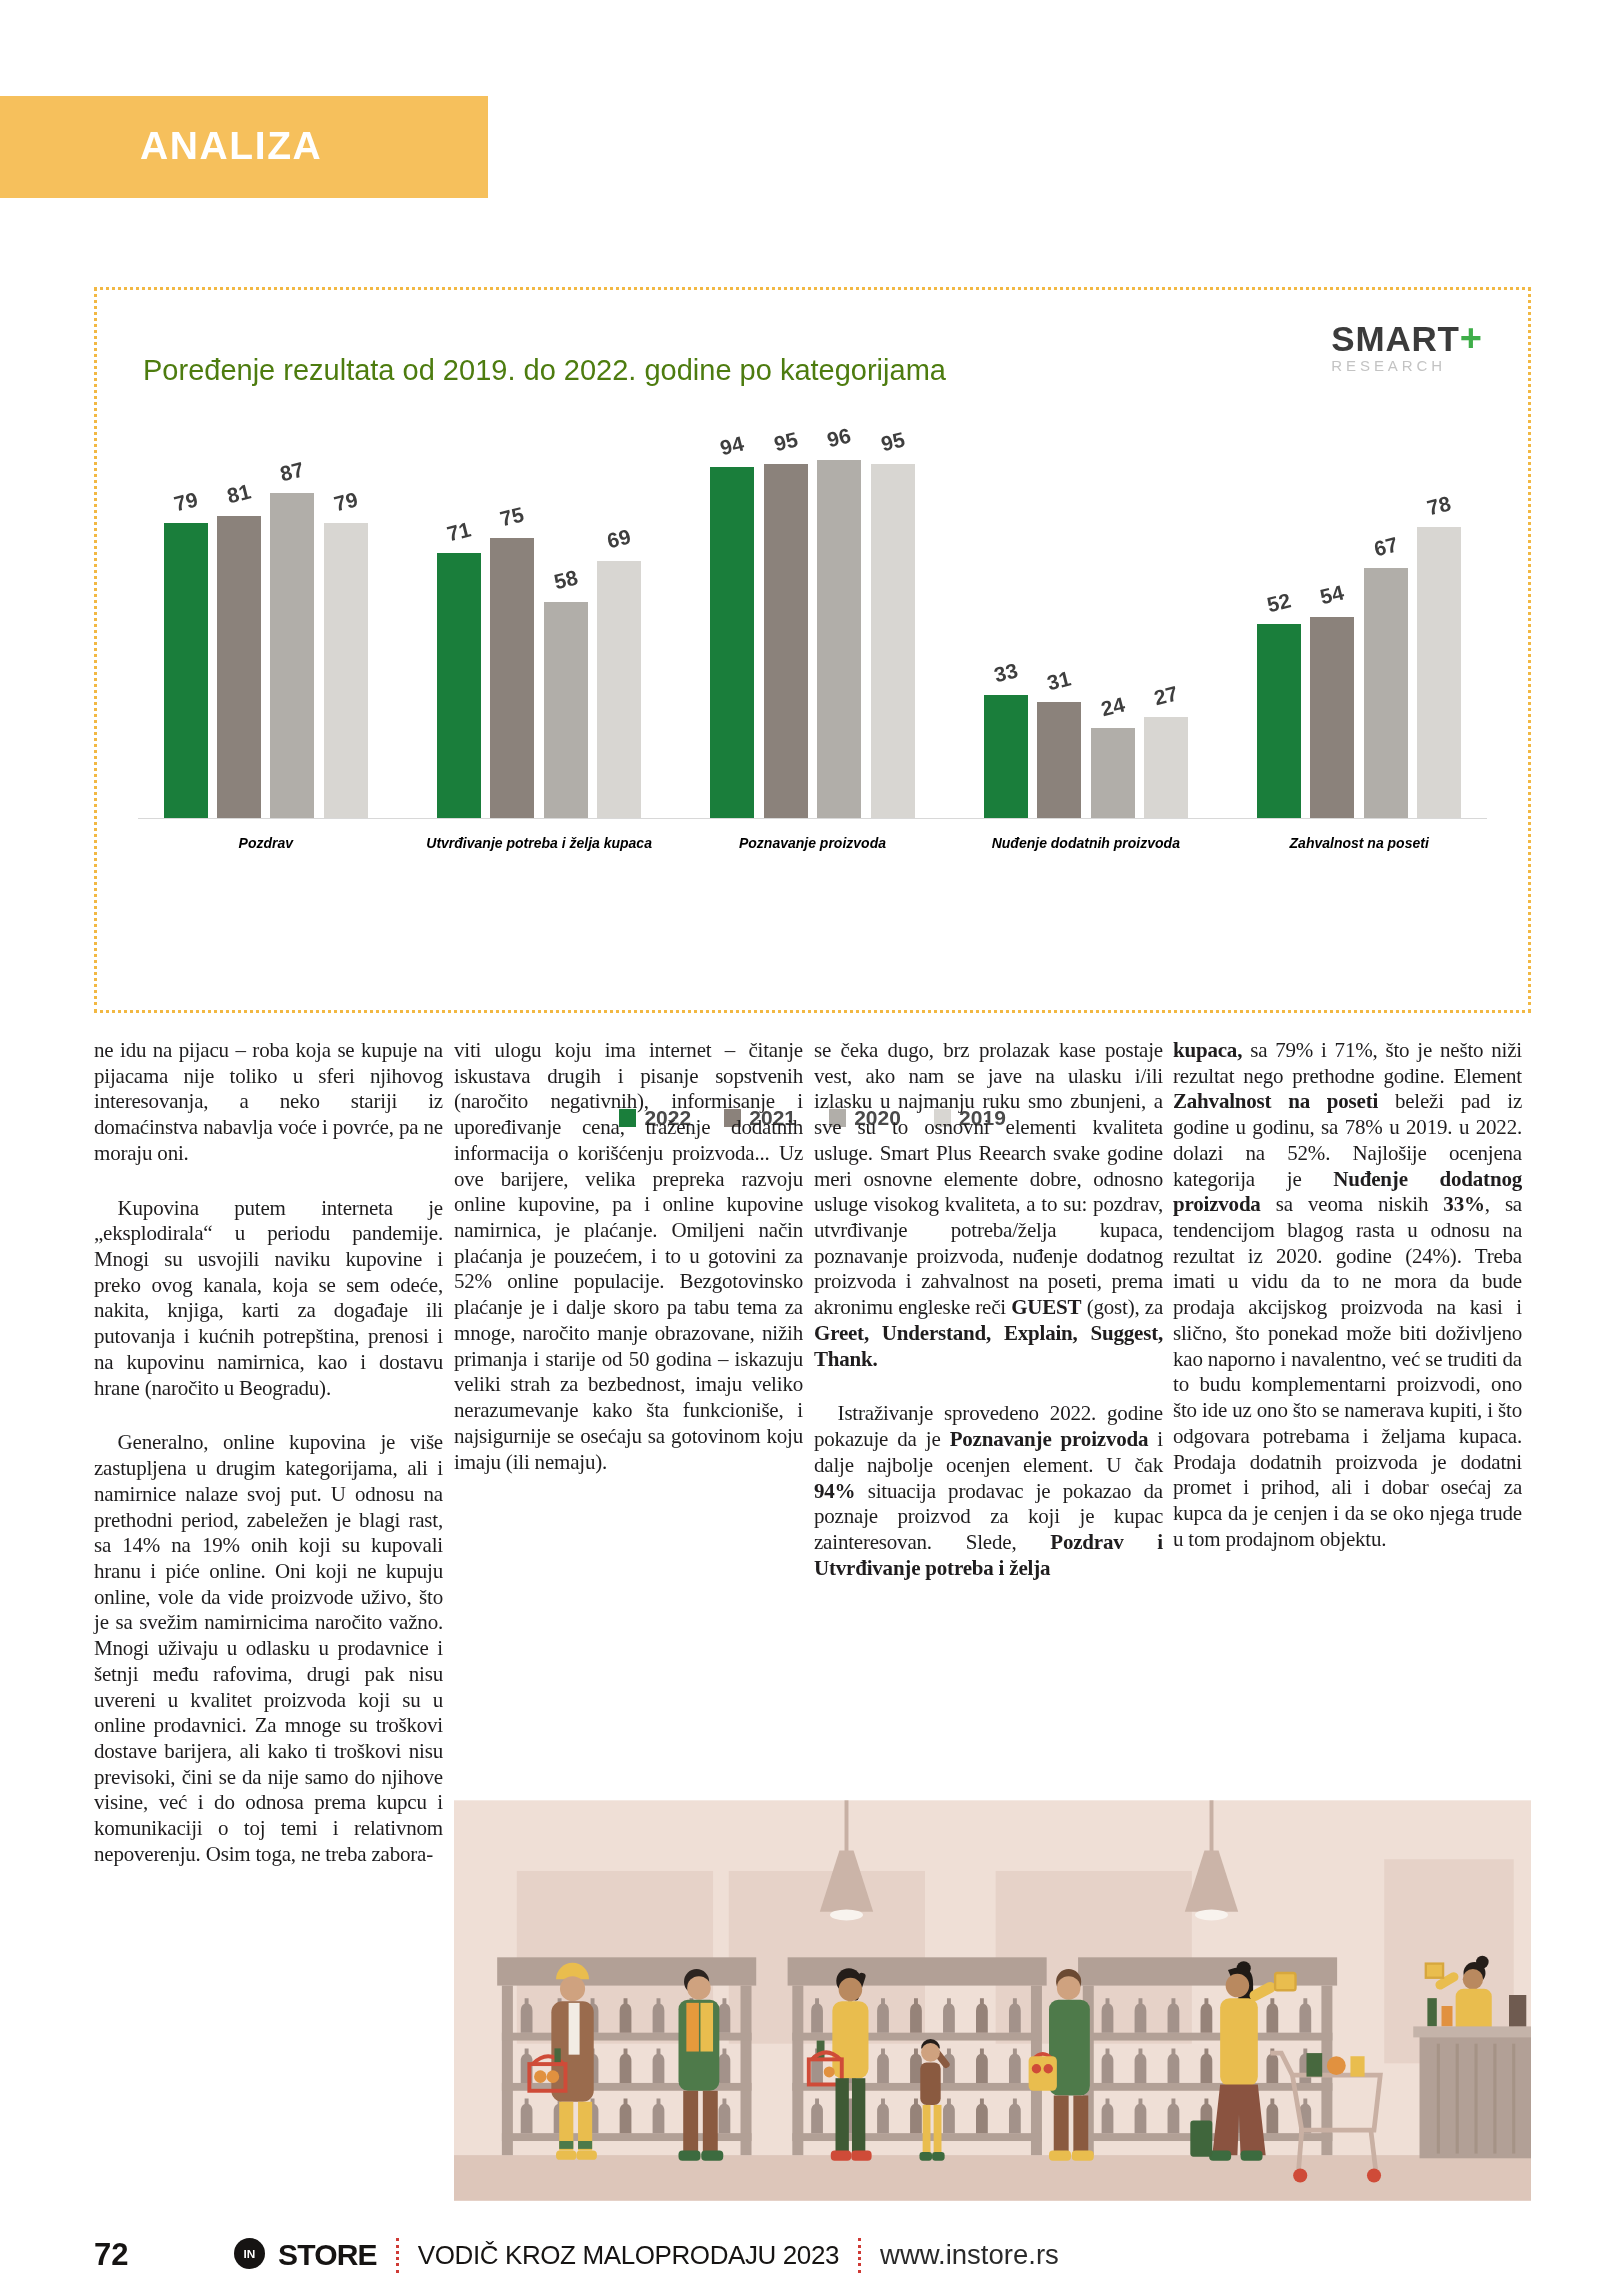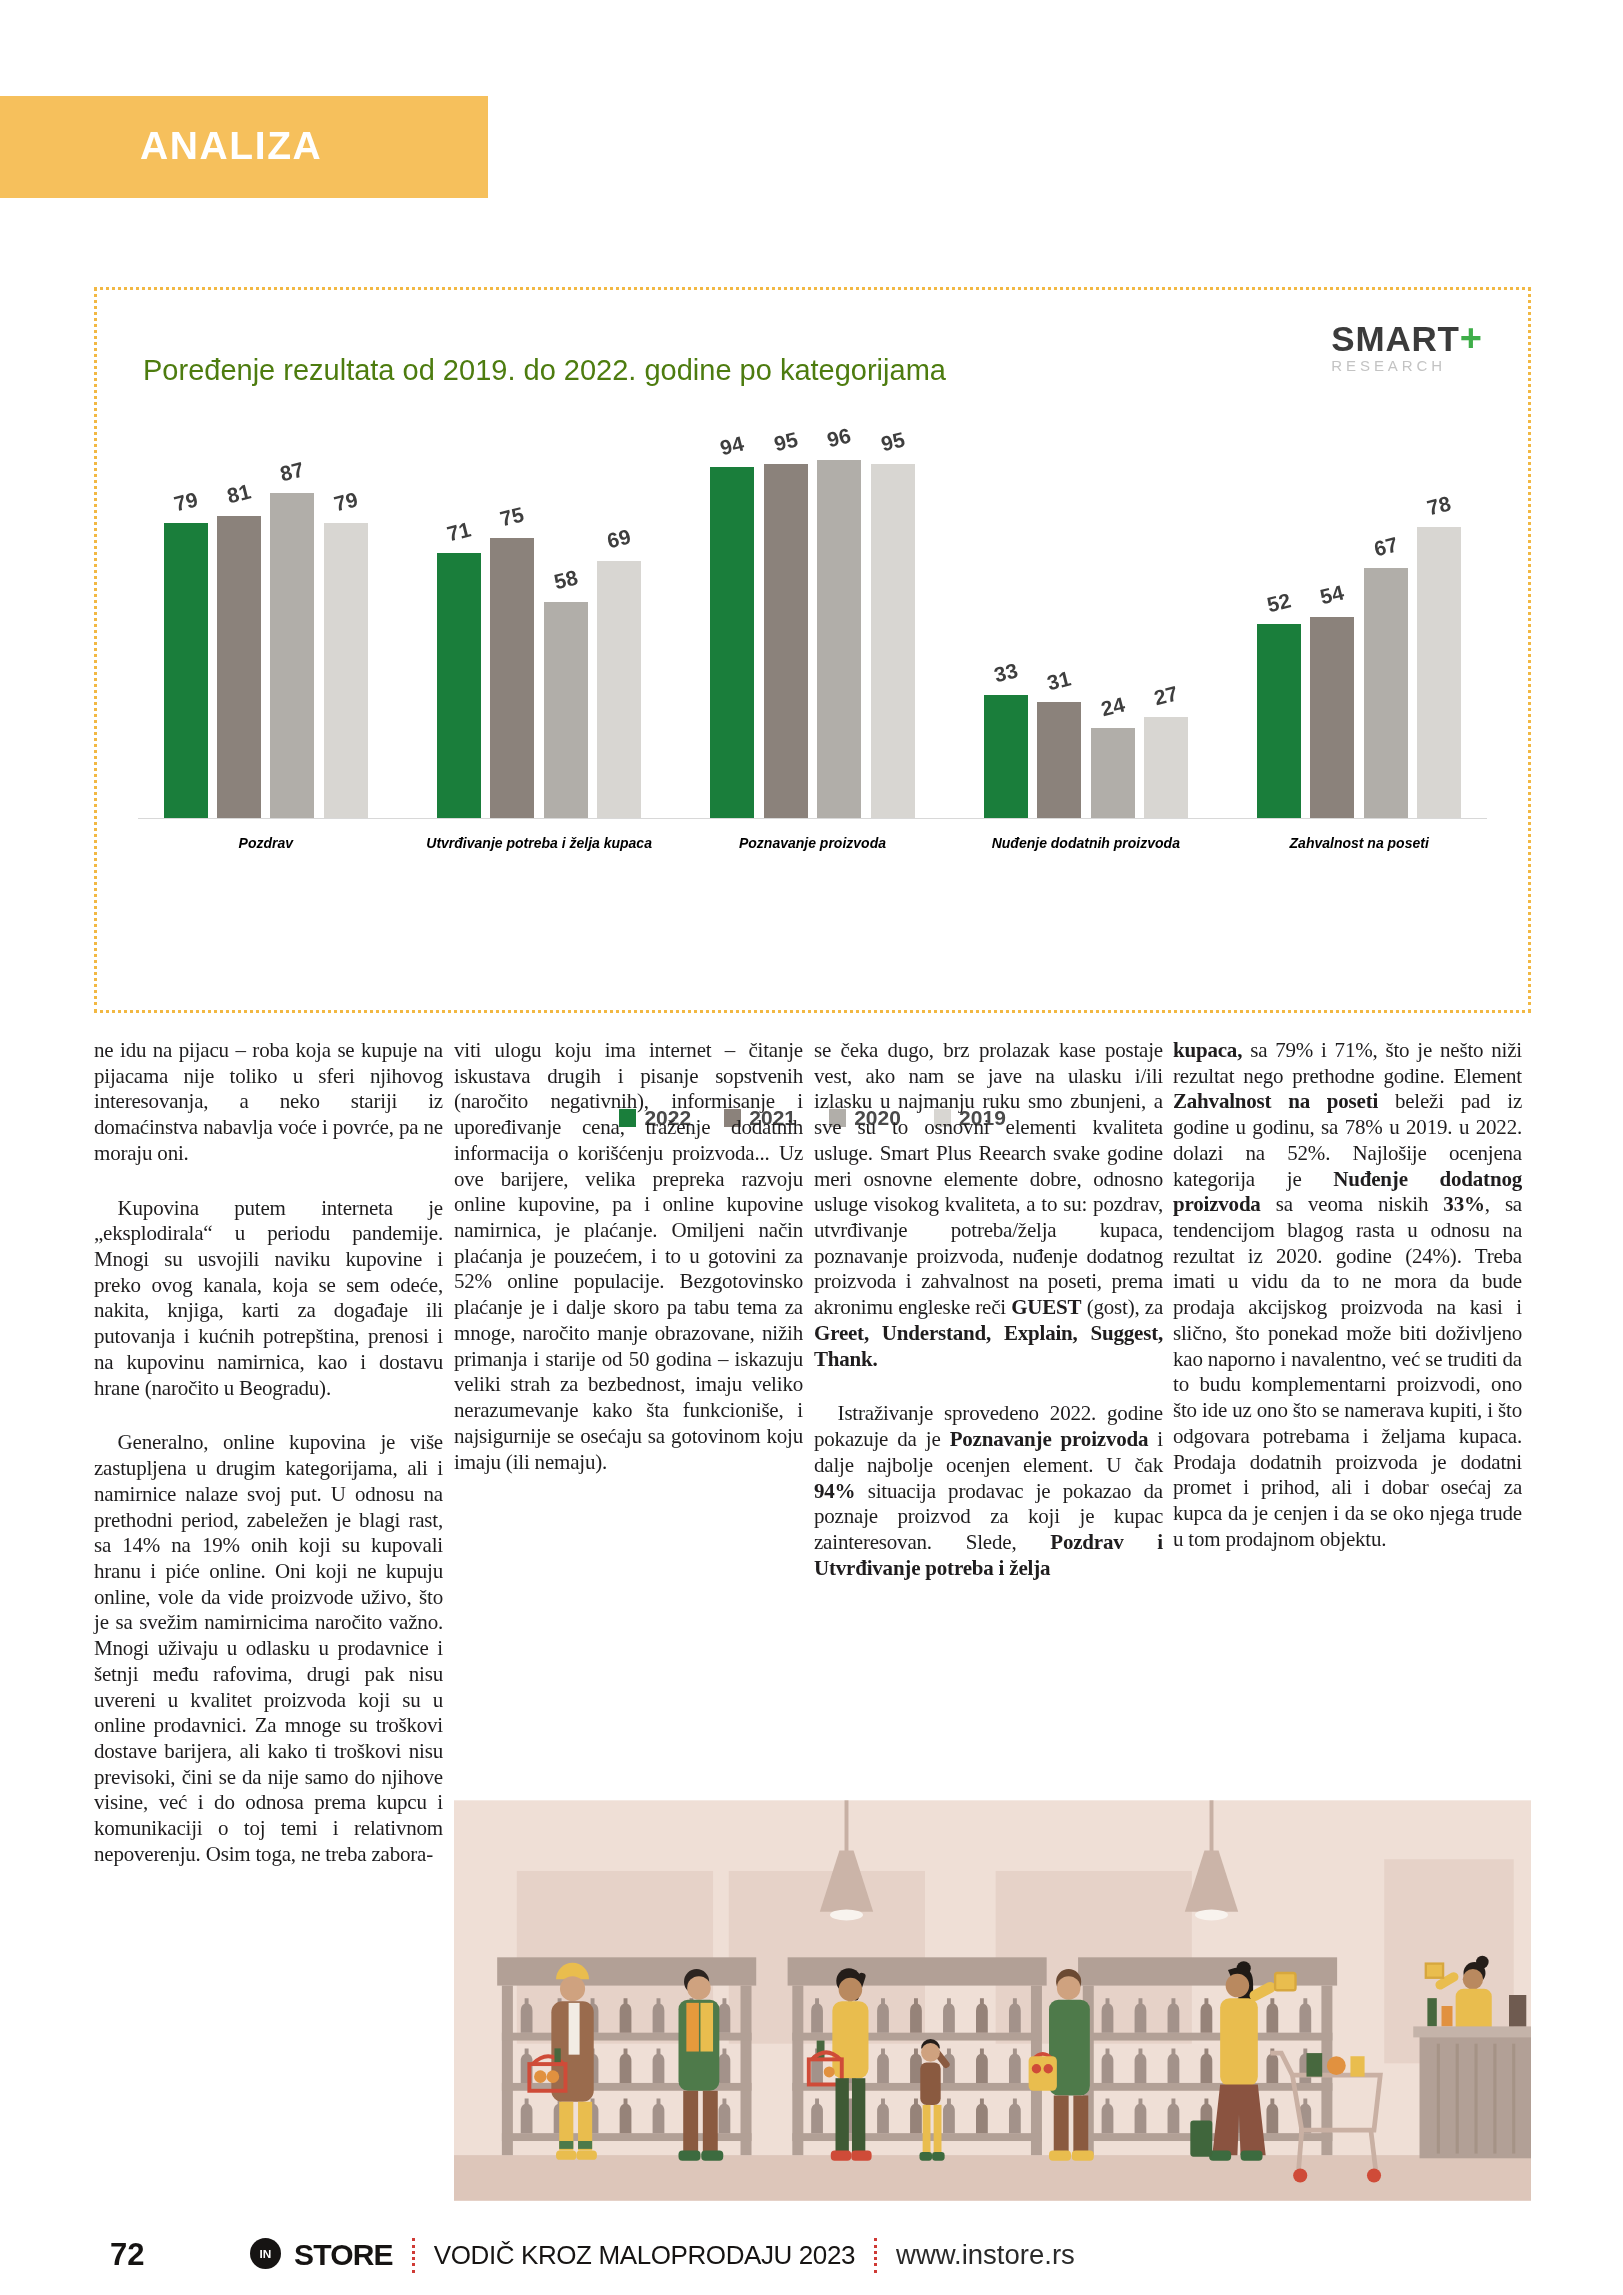--- a/index.html
+++ b/index.html
@@ -38,21 +38,21 @@
   #col0{left:94px;} #col1{left:454px;} #col2{left:814px;} #col3{left:1173px;}
   .para{margin:0;font-size:21px;line-height:1.225;text-align:justify;letter-spacing:-0.2px;}
   .para+.para{margin-top:29px;}
   .para.indent{text-indent:23.6px;}
   .para b{font-weight:700;}
   
   .illustration{position:absolute;left:454px;top:1800px;width:1077px;height:401px;}
   
   .footer{position:absolute;left:94px;top:2233px;right:86px;height:44px;display:flex;
         align-items:center;color:#161413;}
-  .page-num{font-size:31px;font-weight:800;width:140px;margin-left:16px;}
+  .page-num{font-size:31px;font-weight:800;width:140px;}
   .brand{display:flex;align-items:flex-start;gap:13px;}
   .brand-mark{width:31px;height:31px;border-radius:50%;background:#161413;color:#fff;
         display:flex;align-items:center;justify-content:center;font-size:11.8px;font-weight:800;}
   .brand-word{font-size:30px;font-weight:800;letter-spacing:-0.8px;}
   .dots-sep{border-left:3.9px dotted #cf3a35;height:35px;margin:0 19px;}
   .guide{font-size:26px;font-weight:400;letter-spacing:-0.4px;}
   .website{font-size:27.5px;font-weight:400;color:#2a2a2a;}
 </style>
 </head>
 <body>

